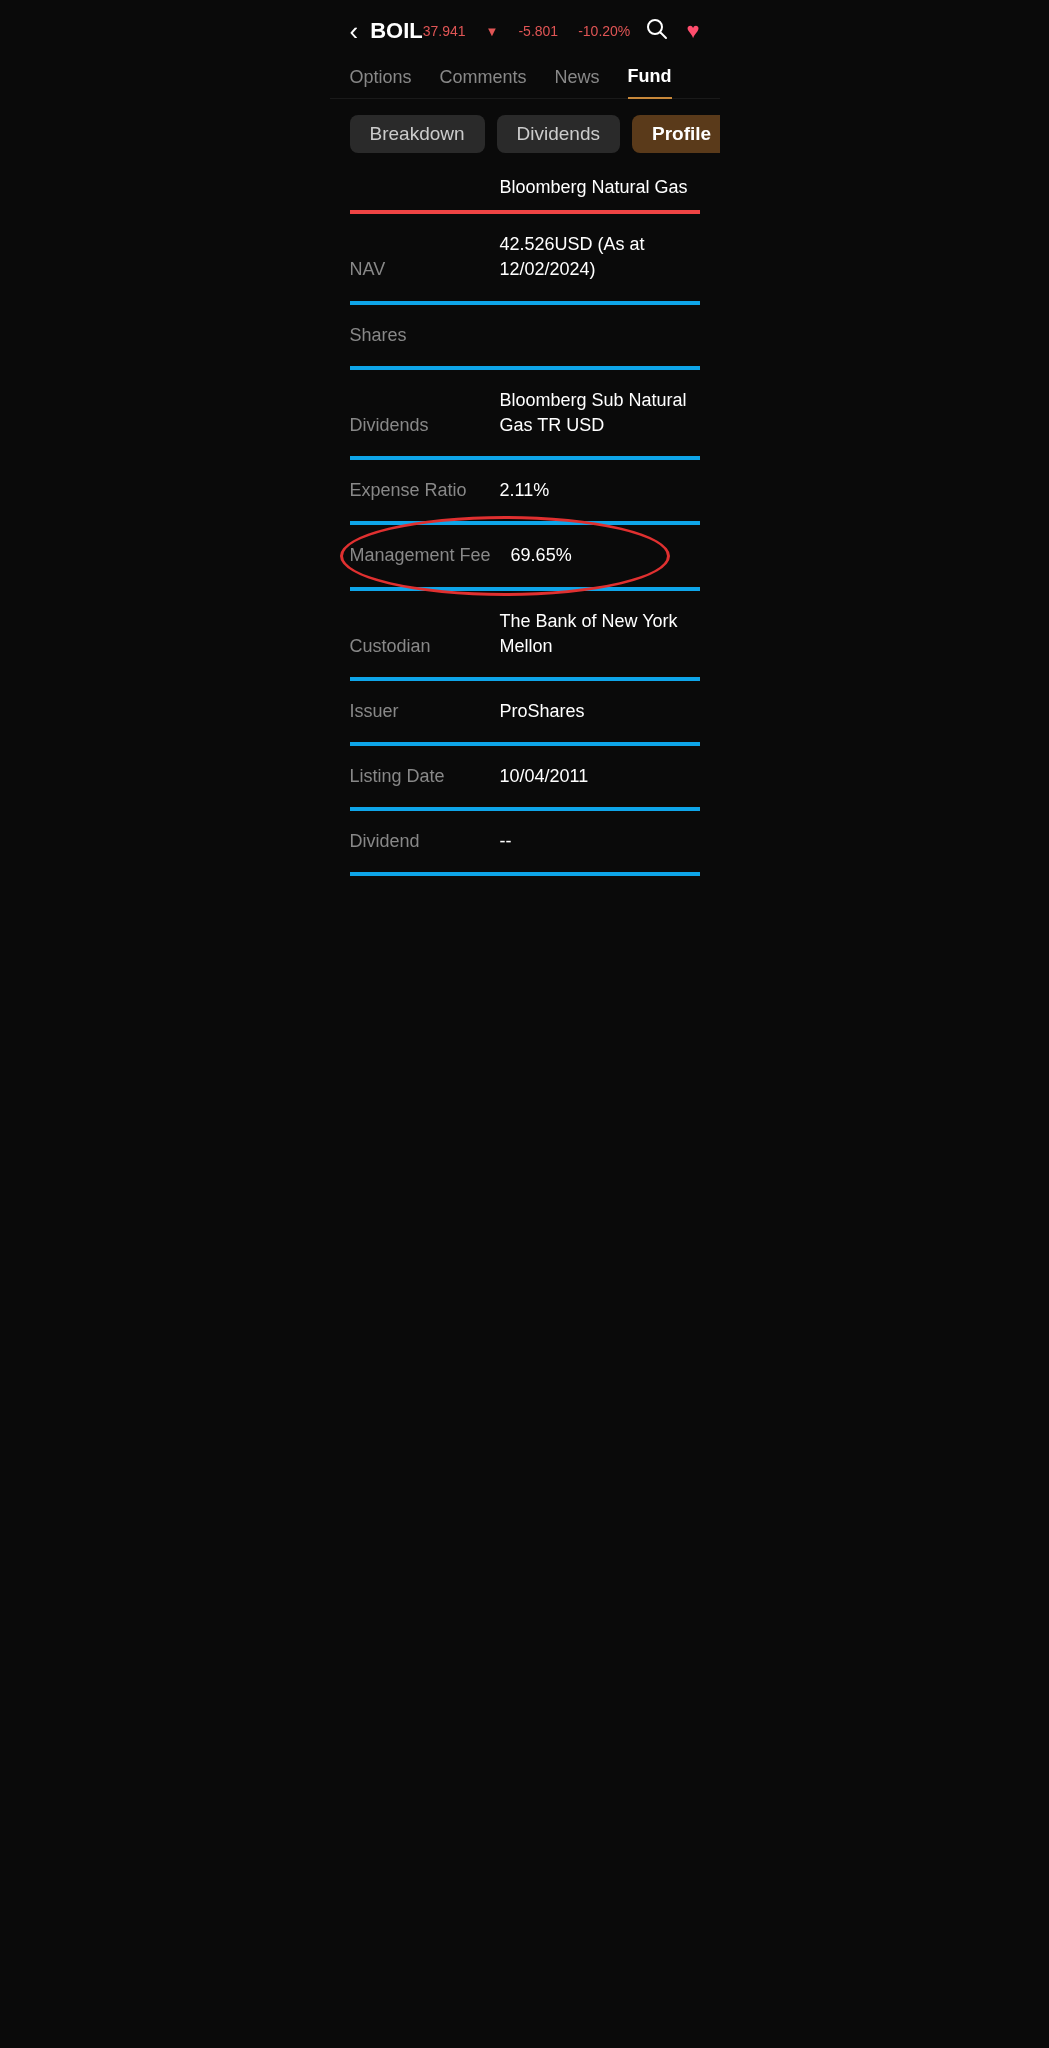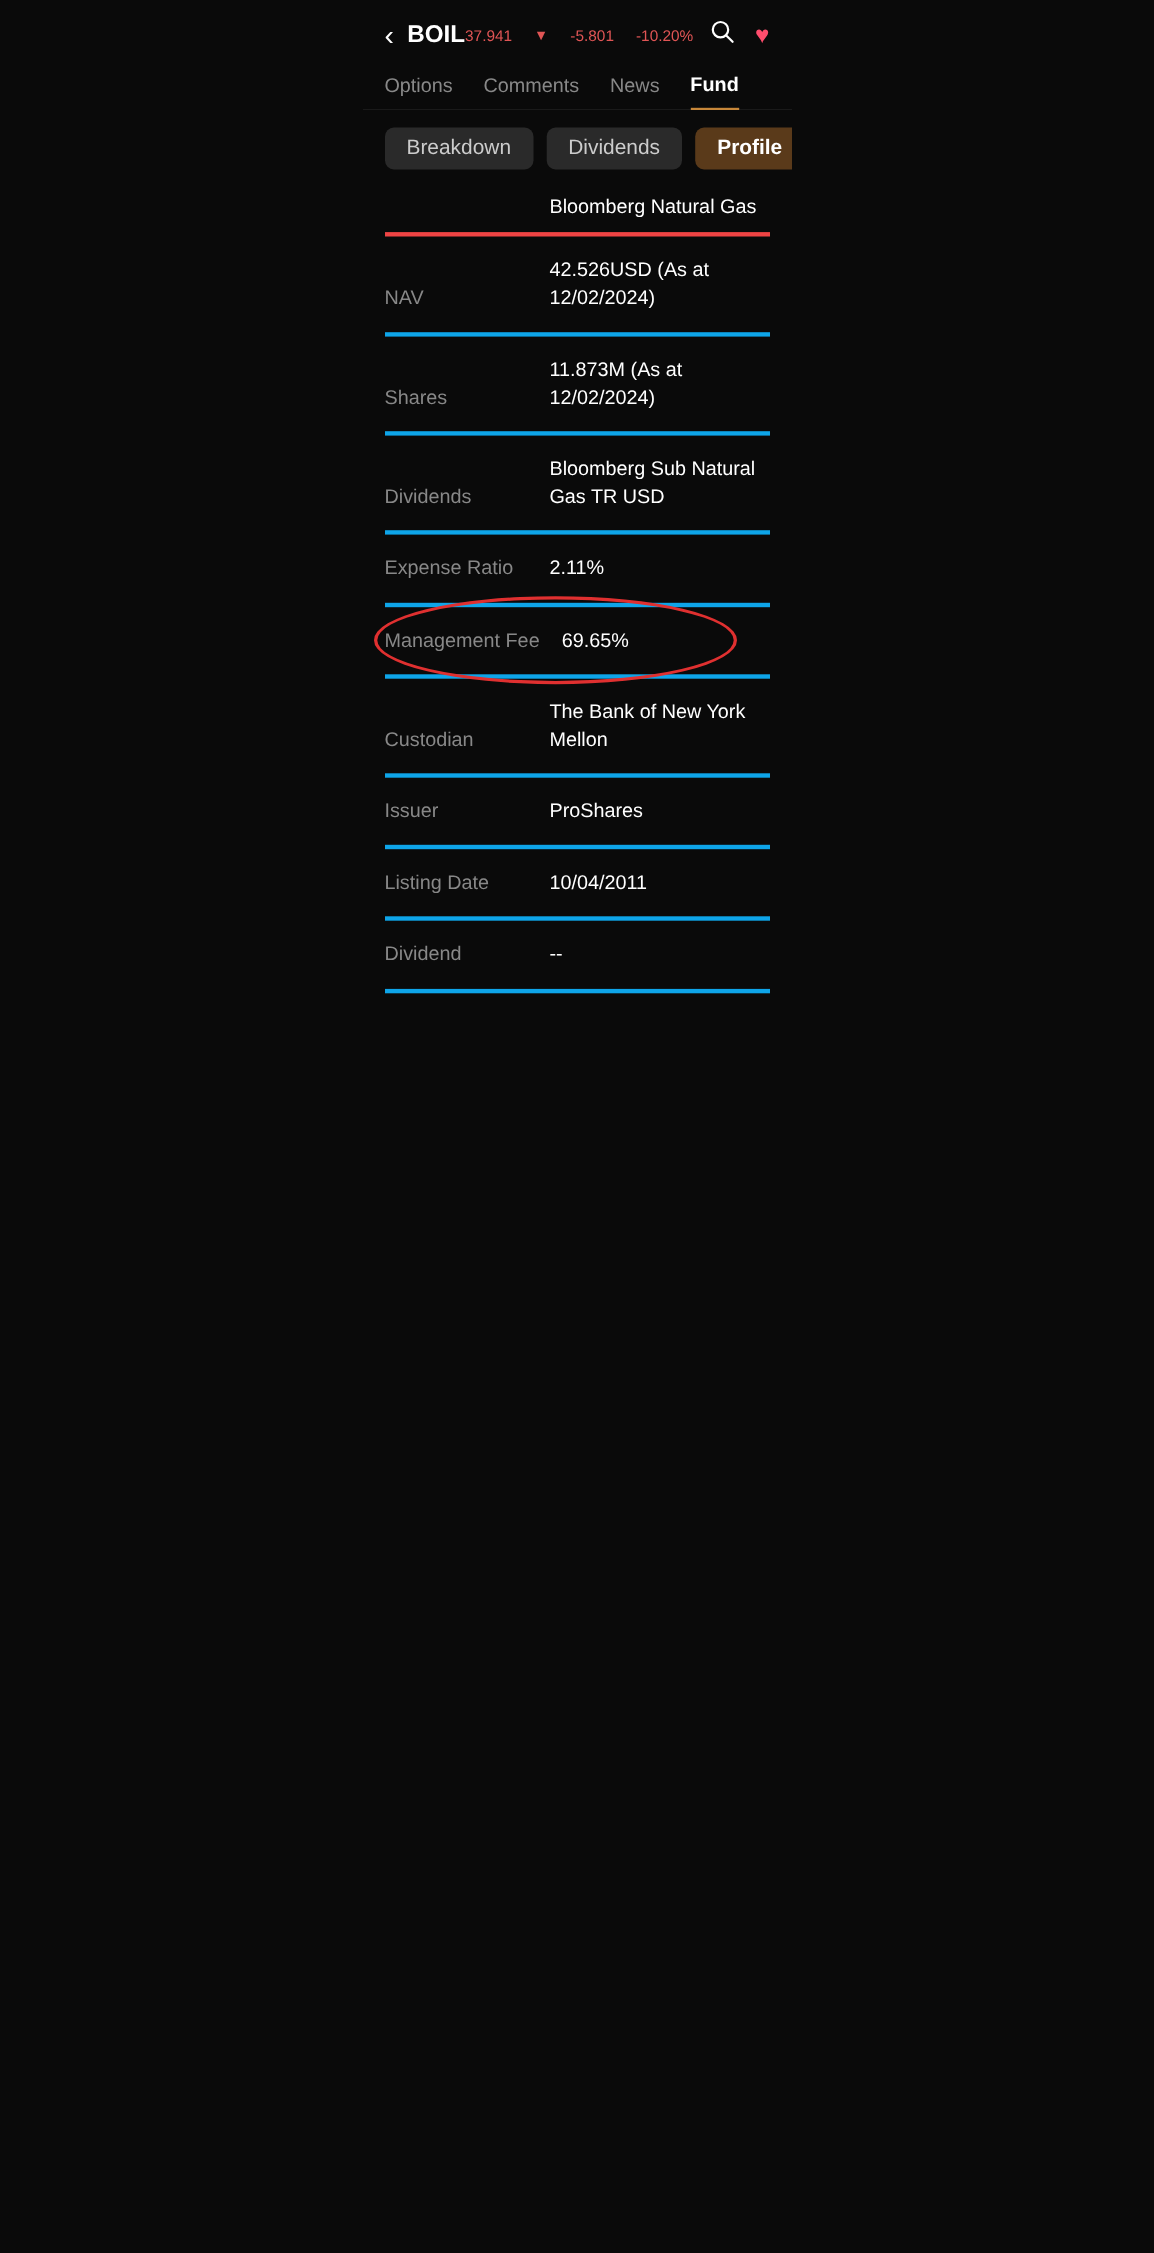--- a/index.html
+++ b/index.html
@@ -243,21 +243,20 @@
     <span class="row-value">Bloomberg Natural Gas</span>
   </div>
 
   <div id="rows-container">
       <div class="data-row">
         <span class="row-label">NAV</span>
         <span class="row-value">42.526USD (As at 12/02/2024)</span>
       </div>
       <div class="data-row">
         <span class="row-label">Shares</span>
-        <span class="row-value">11.873M (As at 12/02/2024)</span>
       </div>
       <div class="data-row">
         <span class="row-label">Dividends</span>
         <span class="row-value">Bloomberg Sub Natural Gas TR USD</span>
       </div>
       <div class="data-row">
         <span class="row-label">Expense Ratio</span>
         <span class="row-value">2.11%</span>
       </div>
       <div class="data-row management-fee-row">

